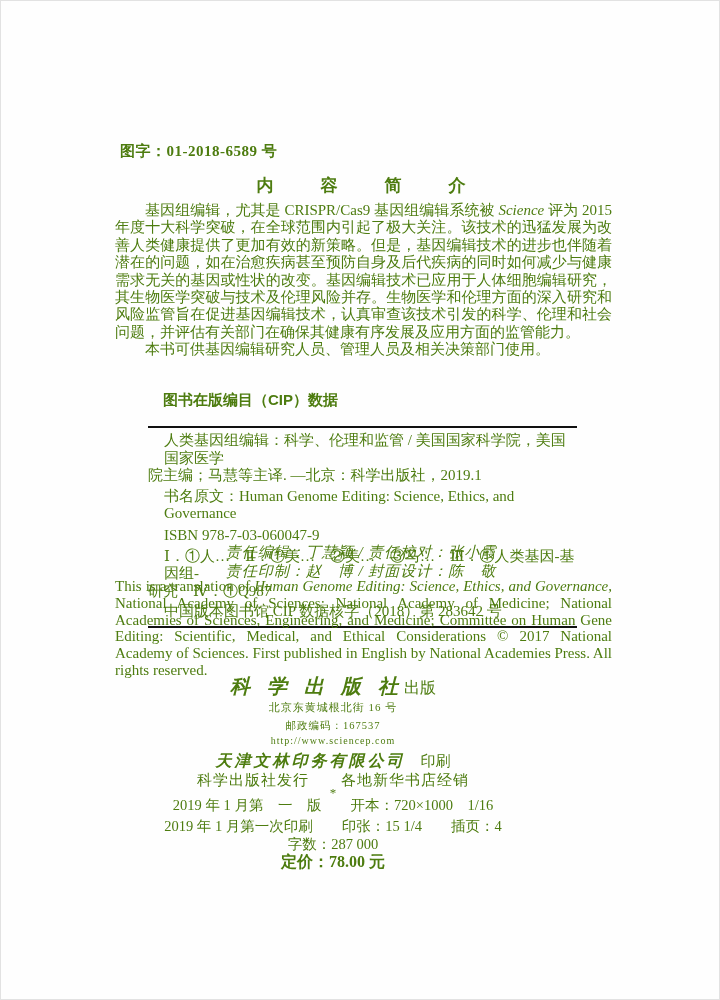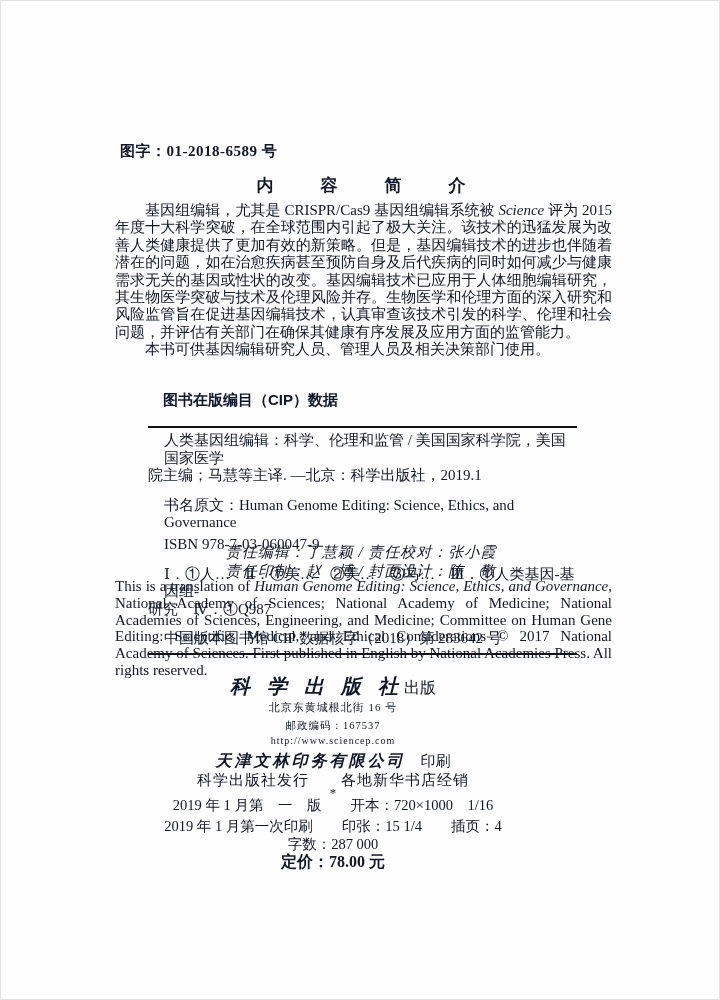--- a/index.html
+++ b/index.html
@@ -1,35 +1,35 @@
 <!DOCTYPE html>
 <html><head>
 <meta charset="utf-8">
 <style>
   html,body{margin:0;padding:0;background:#fff;}
   .page{
     position:relative;width:720px;height:1000px;box-sizing:border-box;
     background:#fefefe;border:1px solid #e2e2e2;overflow:hidden;
-    font-family:"Liberation Serif","DejaVu Serif",serif;color:#0f172a;
+    font-family:"Liberation Serif","DejaVu Serif",serif;color:#4d7c0f;
   }
   .abs{position:absolute;}
   .reg{top:141px;left:119px;font-size:15px;font-weight:bold;letter-spacing:.5px;}
   .intro-title{top:173px;left:0;width:720px;text-align:center;
     font-family:"Liberation Sans","DejaVu Sans",sans-serif;
     font-size:17px;font-weight:600;letter-spacing:15px;text-indent:15px;}
   .intro-body{top:201px;left:114px;width:497px;font-size:15px;line-height:17.4px;text-align:justify;}
   .intro-body p{margin:0;text-indent:2em;}
   .it{font-style:italic;}
   .cip{top:390px;left:147px;width:429px;}
   .cip-header{font-family:"Liberation Sans","DejaVu Sans",sans-serif;
     font-size:15px;font-weight:bold;padding-left:15px;margin-bottom:16px;}
   .rule{border:none;border-top:2px solid #111;margin:0;}
   .cip-body{margin-top:4px;font-size:15px;line-height:17.6px;}
   .ind{padding-left:16px;}
-  .mt3{margin-top:12px;} .mt4{margin-top:4px;}
+  .mt3{margin-top:3px;} .mt4{margin-top:4px;}
   .cip .rule.bottom{margin-top:5px;}
   .editors{top:542px;left:0;width:720px;text-align:center;
     font-style:italic;font-size:15px;line-height:19px;letter-spacing:1px;}
   .translation{top:577px;left:114px;width:497px;font-size:15px;line-height:16.8px;text-align:justify;}
   .cline{left:0;width:664px;text-align:center;}
   .pub-name{top:672px;font-size:16px;}
   .script{font-weight:bold;font-style:italic;font-size:20px;letter-spacing:6px;}
   .script.small{font-size:16px;letter-spacing:3px;}
   .pub-suffix{font-size:16px;}
   .pub-addr{top:699px;font-size:11px;letter-spacing:1px;}

